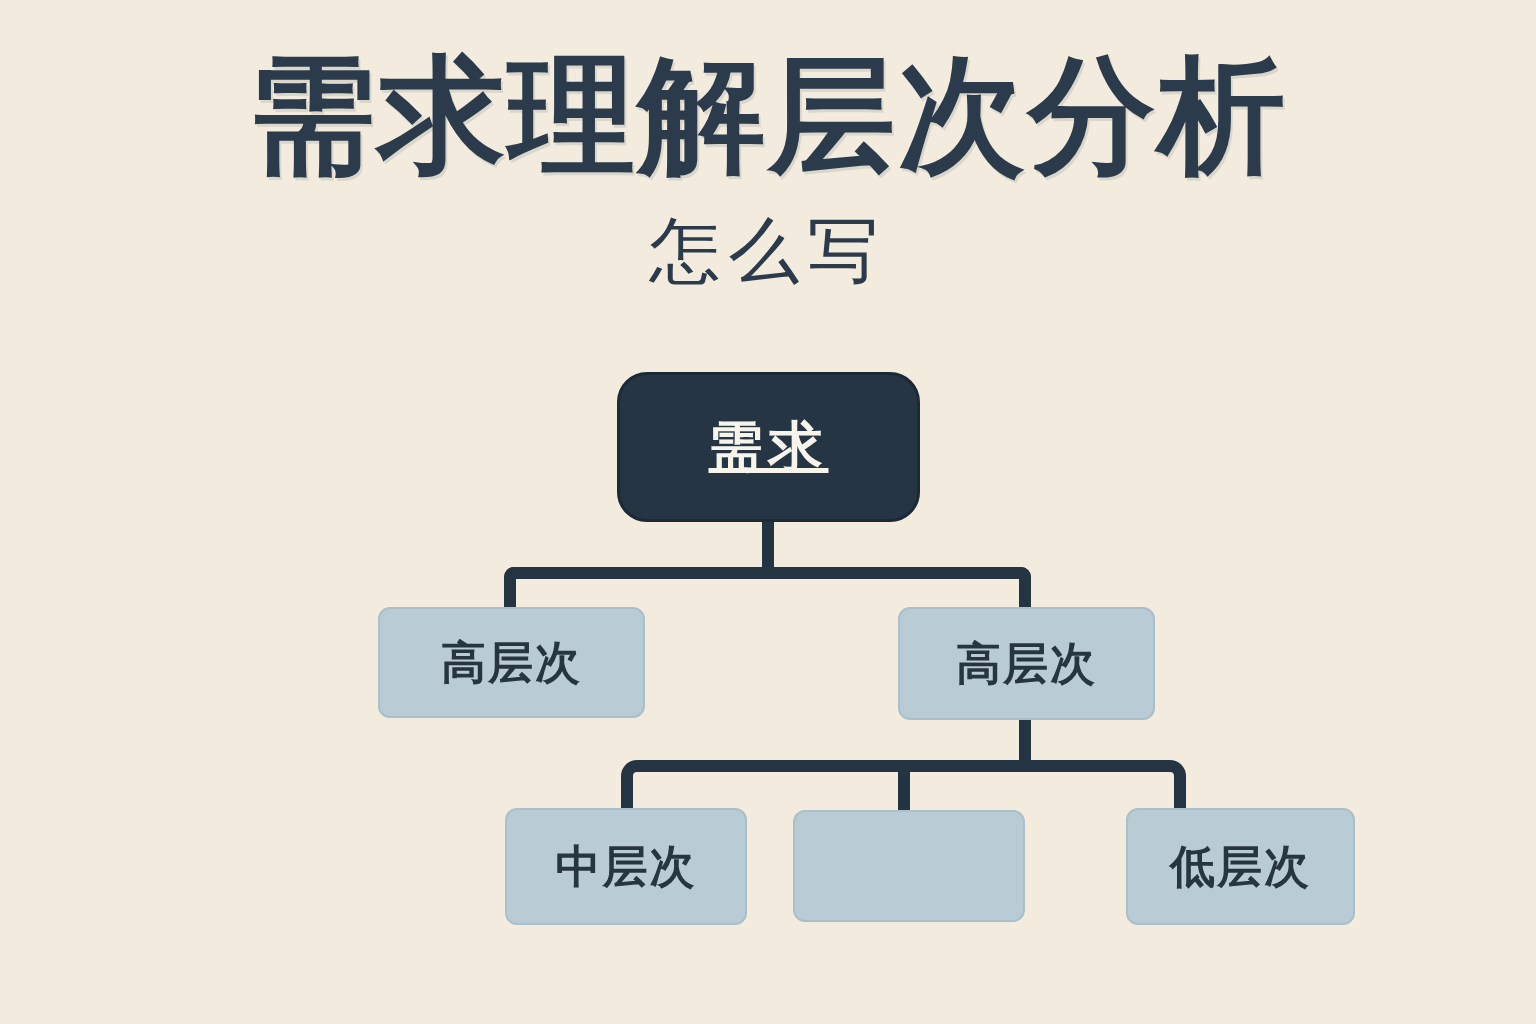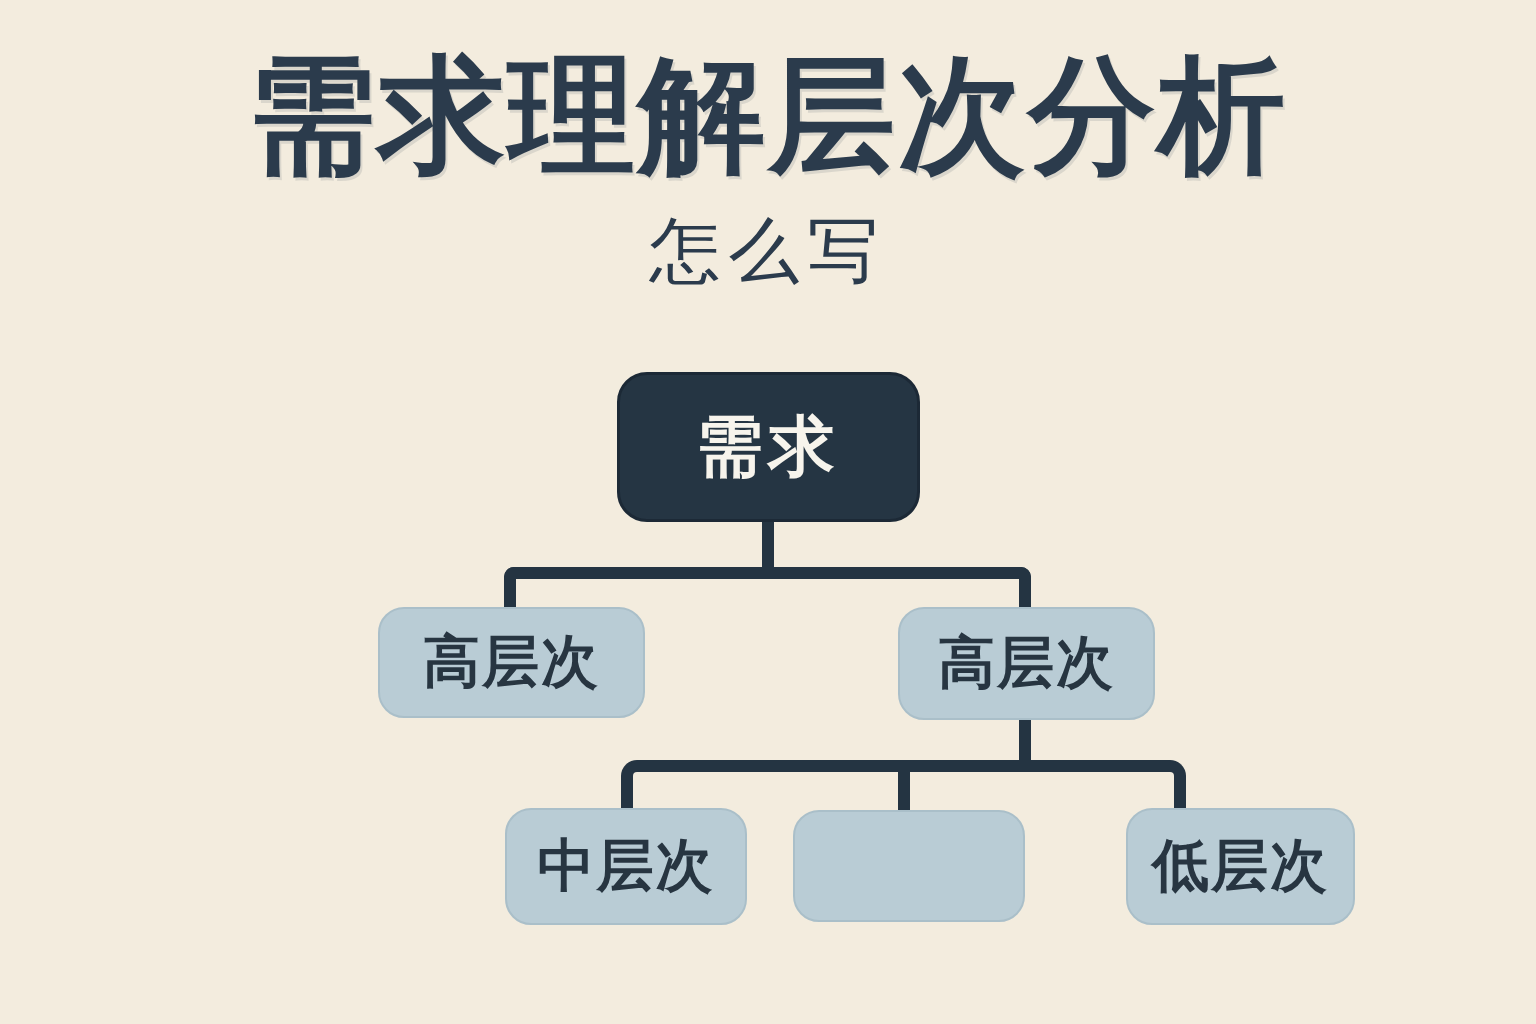--- a/index.html
+++ b/index.html
@@ -46,29 +46,30 @@
     position:absolute;
     display:flex;align-items:center;justify-content:center;
     font-weight:700;
     white-space:nowrap;
   }
   .node-dark{
     background:var(--node_dark);
     color:var(--dark_node_text);
     border:3px solid var(--node_dark_border);
     border-radius:30px;
-    font-size:66px;
+    font-size:54px;
     letter-spacing:6px;
+    text-decoration:underline;
   }
   .node-light{
     background:var(--node_light);
     color:var(--light_node_text);
     border:2px solid var(--node_light_border);
-    border-radius:26px;
-    font-size:57px;
+    border-radius:12px;
+    font-size:45px;
     letter-spacing:2px;
   }
 
   #node-root  {left:617px;top:372px;width:303px;height:150px;}
   #node-l2a   {left:378px;top:607px;width:267px;height:111px;}
   #node-l2b   {left:898px;top:607px;width:257px;height:113px;}
   #node-l3a   {left:505px;top:808px;width:242px;height:117px;}
   #node-l3b   {left:793px;top:810px;width:232px;height:112px;}
   #node-l3c   {left:1126px;top:808px;width:229px;height:117px;}
 

